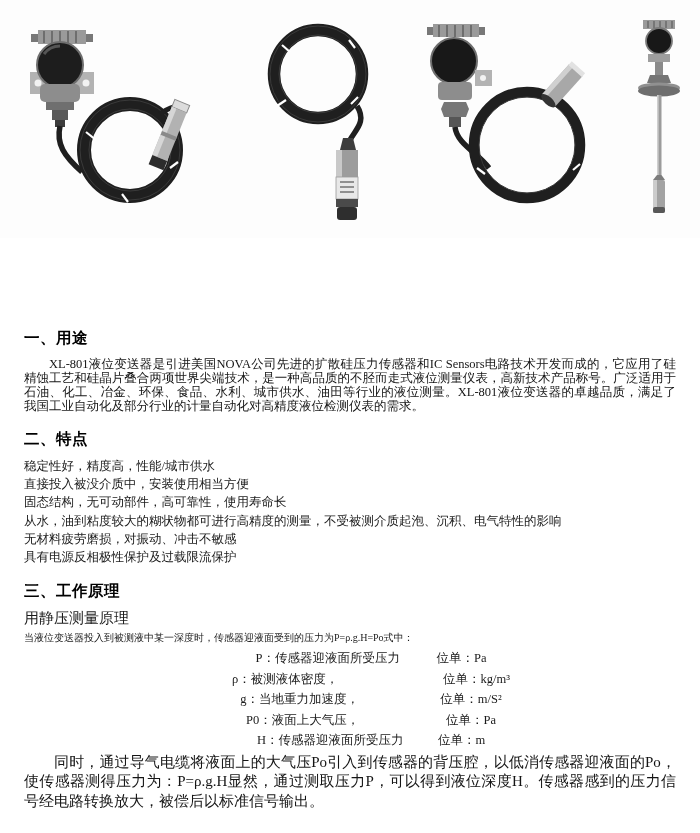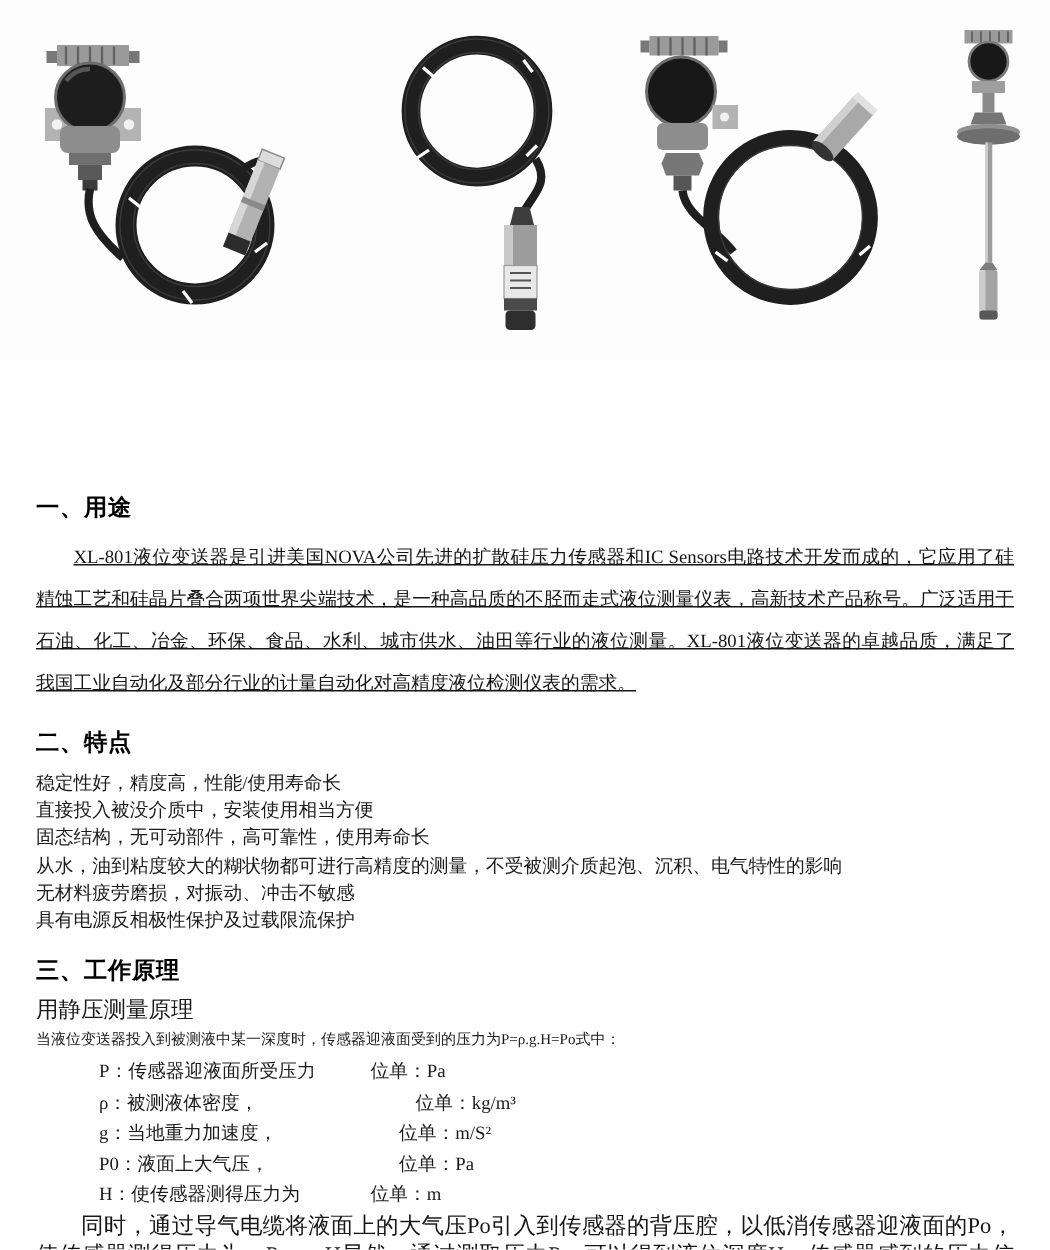--- a/index.html
+++ b/index.html
@@ -13,28 +13,28 @@
   #photos svg { position:absolute; }
   .content { padding:0 24px; }
   h2.sec {
     font-family:"Liberation Sans","DejaVu Sans",sans-serif;
     font-size:15.5px; font-weight:700; color:#000; letter-spacing:0.5px;
   }
   .h-usage { margin-top:90px; }
   .h-feat  { margin-top:16px; }
   .h-prin  { margin-top:15px; }
   .para {
-    margin-top:8px; font-size:12.5px; line-height:28px;
-    text-indent:2em; text-align:justify; color:#151515;text-decoration:underline;
+    margin-top:8px; font-size:12.5px; line-height:14px;
+    text-indent:2em; text-align:justify; color:#151515;
   }
   .feat-list { margin-top:7px; font-size:12.5px; }
   .feat-list .feat-item { line-height:18.2px; }
   .prin-line { margin-top:7px; font-size:15px; line-height:19px; }
   .prin-line2 { font-size:10px; line-height:20px; }
-  .param-row { display:flex; padding-left:42px; font-size:12.5px; line-height:20.5px; }
+  .param-row { display:flex; padding-left:42px; font-size:12.5px; line-height:20.5px;justify-content:center; }
   .param-row .p-label { display:inline-block; }
   .param-row.w1 .p-label { width:181px; }
   .param-row.w2 .p-label { width:211px; }
   .param-row.w3 .p-label { width:200px; }
   .para2 {
     margin-top:2px; font-size:15px; line-height:19.5px;
     text-indent:2em; text-align:justify; color:#151515;
   }
 </style>
 </head>
@@ -182,21 +182,21 @@
   </svg>
 </div>
 
 <div class="content">
 
   <h2 class="sec h-usage">一、用途</h2>
   <p class="para">XL-801液位变送器是引进美国NOVA公司先进的扩散硅压力传感器和IC Sensors电路技术开发而成的，它应用了硅精蚀工艺和硅晶片叠合两项世界尖端技术，是一种高品质的不胫而走式液位测量仪表，高新技术产品称号。广泛适用于石油、化工、冶金、环保、食品、水利、城市供水、油田等行业的液位测量。XL-801液位变送器的卓越品质，满足了我国工业自动化及部分行业的计量自动化对高精度液位检测仪表的需求。</p>
 
   <h2 class="sec h-feat">二、特点</h2>
   <div class="feat-list">
-    <div class="feat-item">稳定性好，精度高，性能/使用寿命长</div>
+    <div class="feat-item">稳定性好，精度高，性能/城市供水</div>
     <div class="feat-item">直接投入被没介质中，安装使用相当方便</div>
     <div class="feat-item">固态结构，无可动部件，高可靠性，使用寿命长</div>
     <div class="feat-item">从水，油到粘度较大的糊状物都可进行高精度的测量，不受被测介质起泡、沉积、电气特性的影响</div>
     <div class="feat-item">无材料疲劳磨损，对振动、冲击不敏感</div>
     <div class="feat-item">具有电源反相极性保护及过载限流保护</div>
   </div>
 
   <h2 class="sec h-prin">三、工作原理</h2>
   <div class="prin-line">用静压测量原理</div>
   <div class="prin-line2">当液位变送器投入到被测液中某一深度时，传感器迎液面受到的压力为P=ρ.g.H=Po式中：</div>
@@ -211,19 +211,19 @@
   </div>
   <div class="param-row w3">
     <span class="p-label">g：当地重力加速度，</span>
     <span class="p-unit">位单：m/S²</span>
   </div>
   <div class="param-row w3">
     <span class="p-label">P0：液面上大气压，</span>
     <span class="p-unit">位单：Pa</span>
   </div>
   <div class="param-row w1">
-    <span class="p-label">H：使传感器测得压力为</span>
+    <span class="p-label">H：传感器迎液面所受压力</span>
     <span class="p-unit">位单：m</span>
   </div>
 
   <p class="para2">同时，通过导气电缆将液面上的大气压Po引入到传感器的背压腔，以低消传感器迎液面的Po，使传感器测得压力为：P=ρ.g.H显然，通过测取压力P，可以得到液位深度H。传感器感到的压力信号经电路转换放大，被偿后以标准信号输出。</p>
 
 </div>
 
 </body></html>

